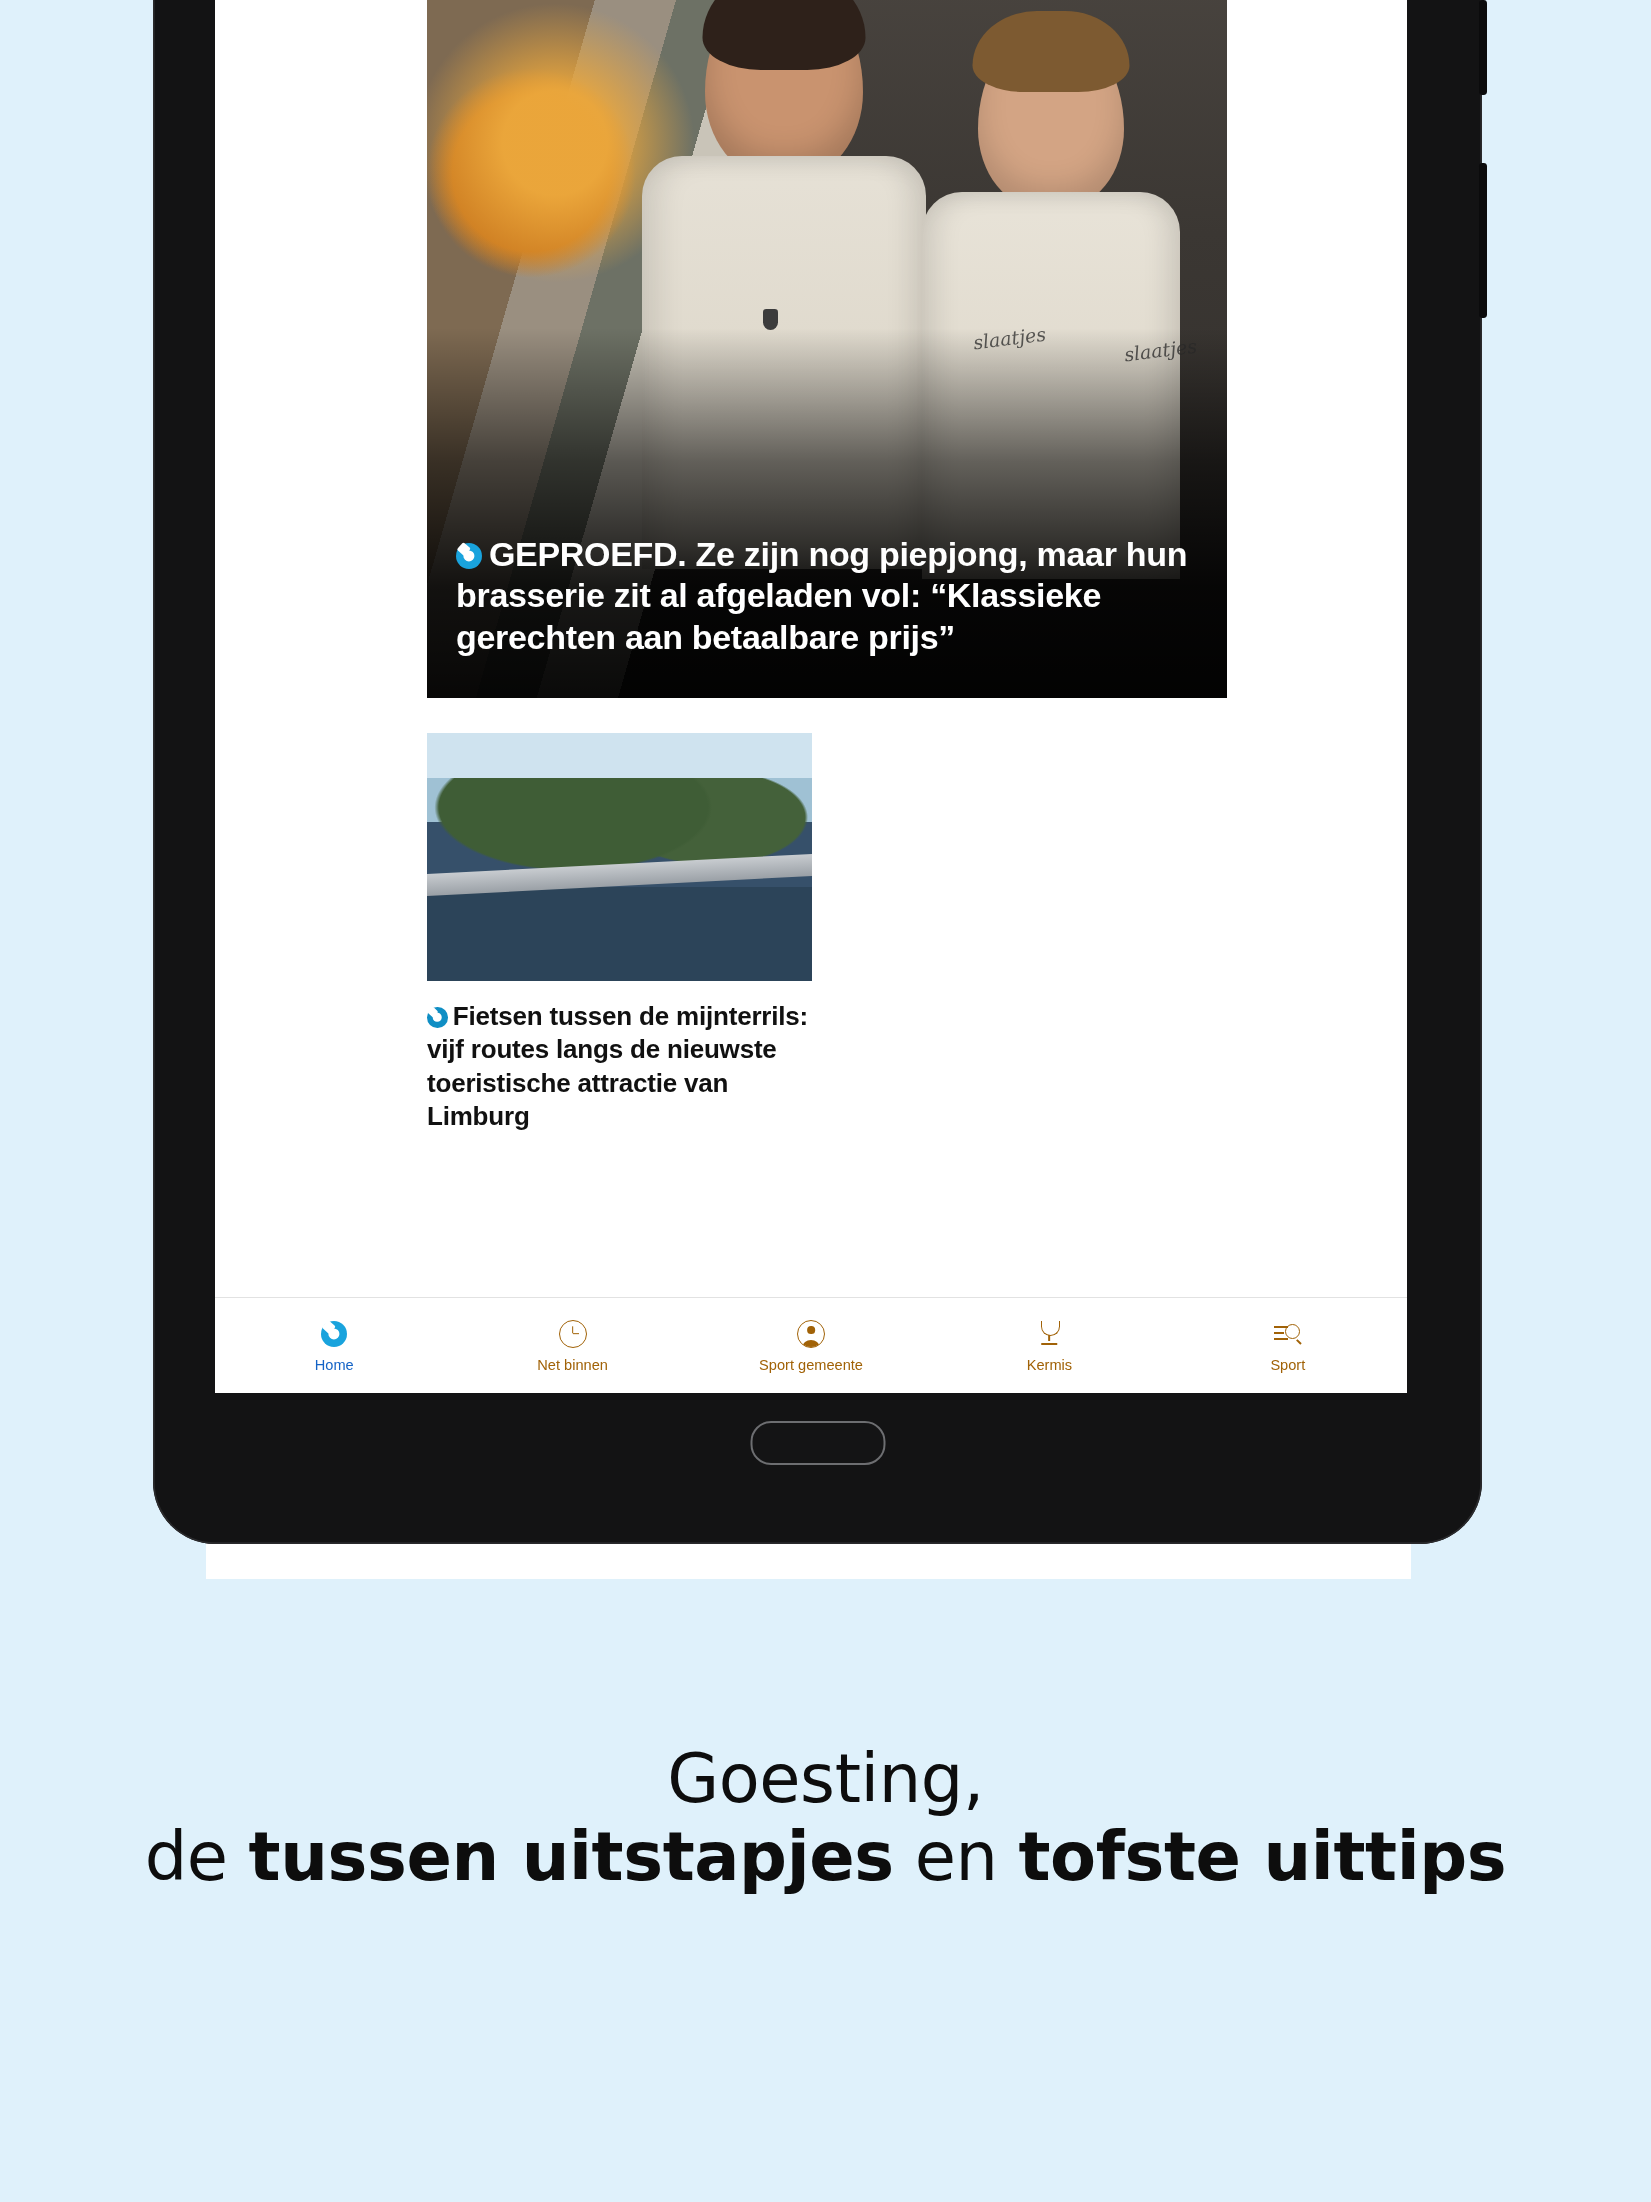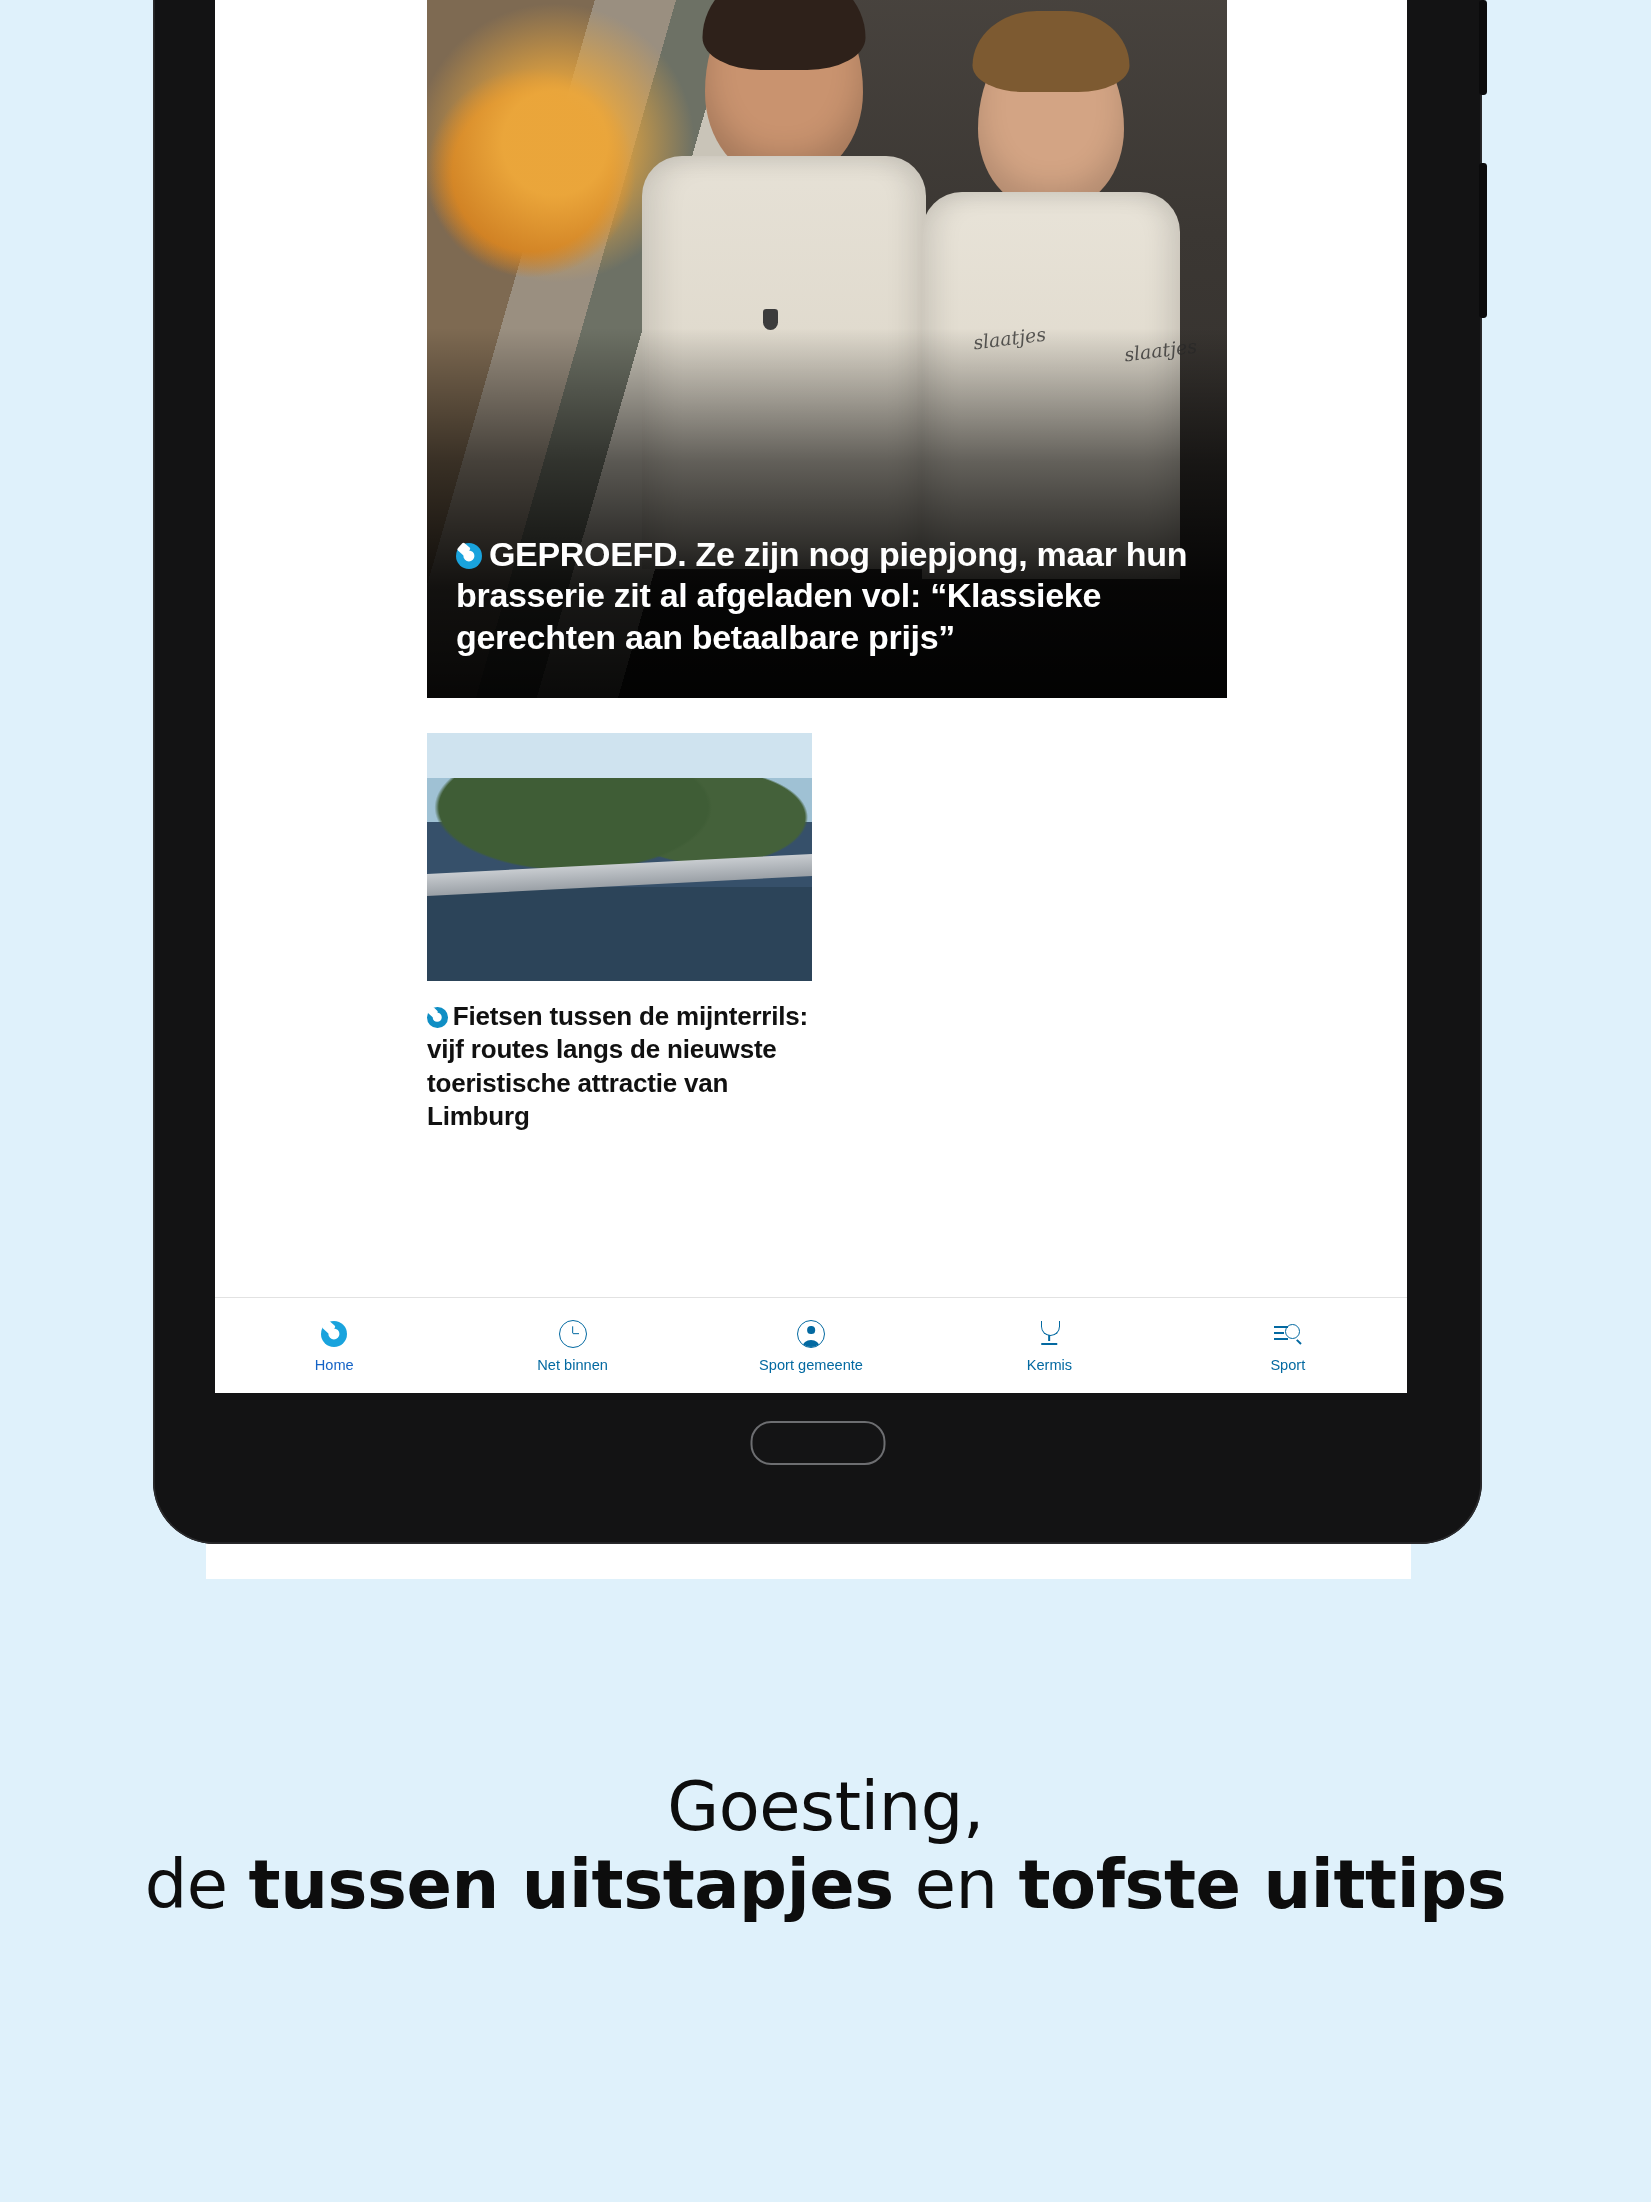--- a/index.html
+++ b/index.html
@@ -311,21 +311,21 @@
     bottom: 0;
     height: 95px;
     background: #ffffff;
     border-top: 0.9px solid #e2e2e2;
     display: flex;
     align-items: center;
   }
   .tab {
     flex: 1;
     text-align: center;
-    color: #0369a1;
+    color: #a16207;
     font-size: 14.6px;
   }
   .tab.active { color: #1463c6; }
   .tab .ticon {
     height: 31px;
     margin-bottom: 7.7px;
     display: flex;
     align-items: center;
     justify-content: center;
   }
@@ -423,21 +423,20 @@
   }
 
   
   .caption {
     position: absolute;
     left: 0;
     top: 1742px;
     width: 1651px;
     text-align: center;
     color: #0d0d0d;
-    margin-top: 28px;
   }
   .caption .line1 {
     font-family: "DejaVu Sans", sans-serif;
     font-weight: 400;
     font-size: 67px;
     line-height: 1.12;
     letter-spacing: -0.4px;
   }
   .caption .line2 {
     font-family: "DejaVu Sans", sans-serif;

